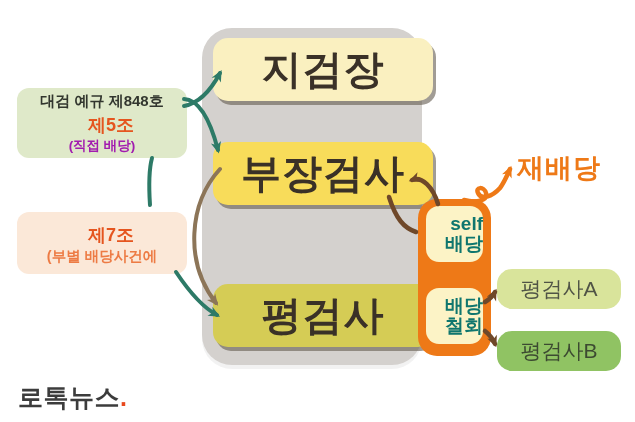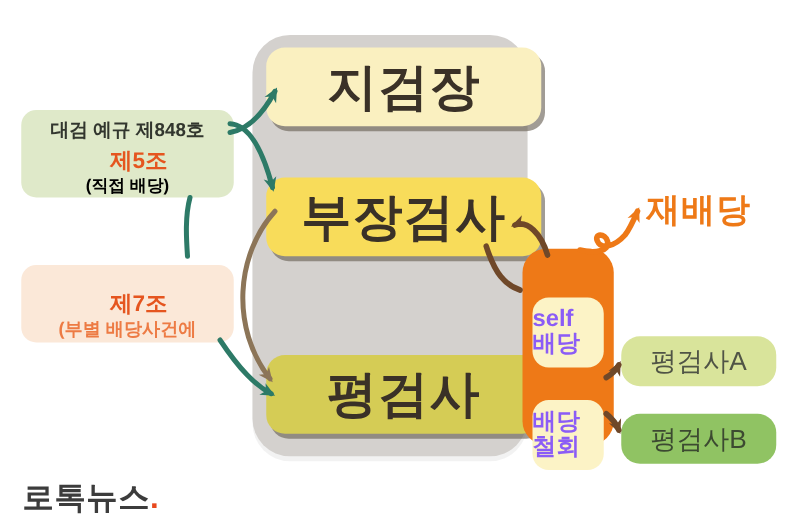--- a/index.html
+++ b/index.html
@@ -31,43 +31,42 @@
     z-index: 2;
   }
   .box-top    { top: 38px;  background: #faf0c0; }
   .box-mid    { top: 142px; background: #f8dc5a; }
   .box-bottom { top: 284px; background: #d5cc55; }
 
   
   .reg-box {
     left: 17px; width: 170px;
     border-radius: 12px; text-align: center;
-    display: flex; flex-direction: column; justify-content: flex-end;
+    display: flex; flex-direction: column; justify-content: center;
     z-index: 2;
   }
   .reg5 { top: 88px; height: 70px; background: #dfe9c9; }
   .reg7 { top: 212px; height: 62px; background: #fbe8d8; }
   .reg-source { font-size: 15px; font-weight: 700; color: #32362e; }
   .reg-article { font-size: 18px; font-weight: 900; color: #e5551f; margin-top: 2px; padding-left: 18px; }
-  .reg-sub { font-size: 13.5px; font-weight: 700; color: #000000; line-height: 1.3; }
+  .reg-sub { font-size: 13.5px; font-weight: 700; color: #a21caf; line-height: 1.3; }
   .reg7 .reg-sub { font-size: 14.5px; color: #ed7b44; }
 
   
   .orange-col {
     left: 418px; top: 199px; width: 73px; height: 157px;
     background: #ee7917; border-radius: 19px;
     z-index: 3;
   }
   .inner-chip {
     left: 426px; width: 57px; height: 56px;
     background: #fcf3c6; border-radius: 13px;
-    display: flex; flex-direction: column; align-items: flex-start; justify-content: center;
-    font-size: 19px; font-weight: 900; color: #8b5cf6; line-height: 1.05;
+    display: flex; flex-direction: column; align-items: flex-end; justify-content: center;
+    font-size: 19px; font-weight: 900; color: #0f766e; line-height: 1.05;
     z-index: 4;
-    margin-top: 32px;
   }
   .chip-self { top: 206px; }
   .chip-withdraw { top: 288px; }
 
   
   .reassign {
     left: 517px; top: 150px;
     font-size: 27px; font-weight: 900; color: #ee7917;
     letter-spacing: 1px; z-index: 4;
   }

